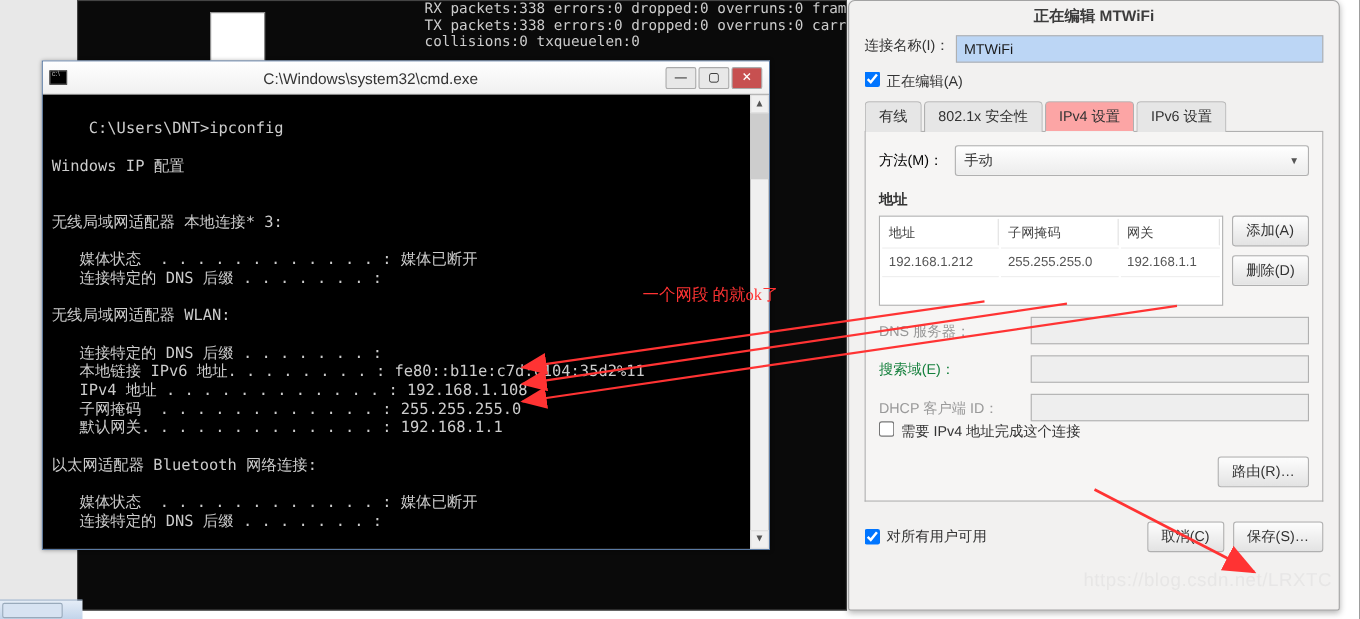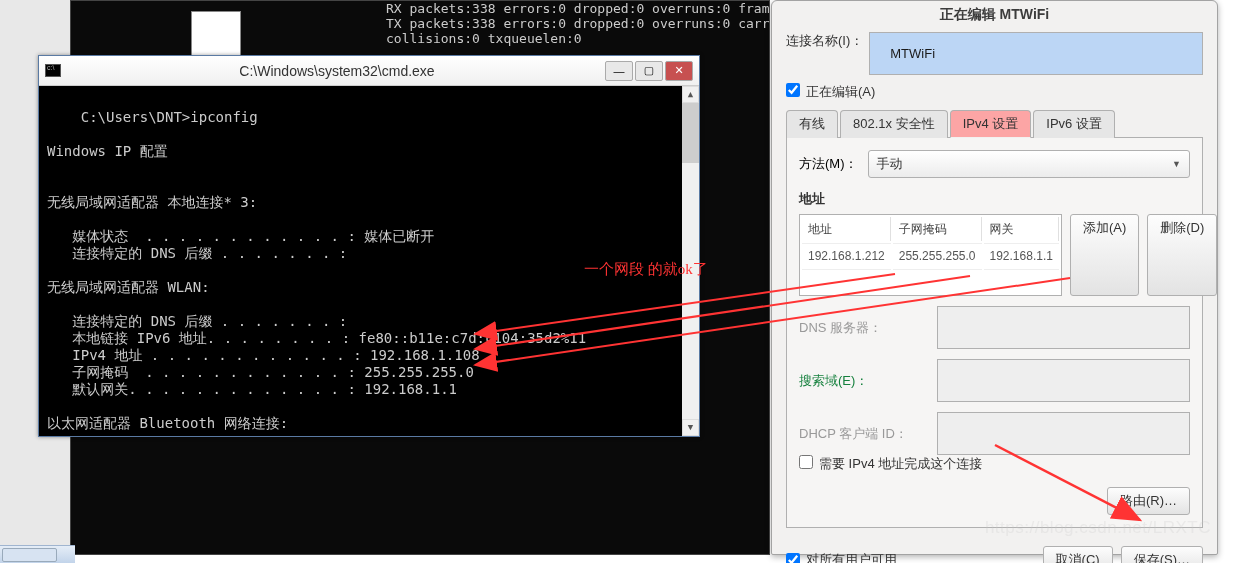--- a/index.html
+++ b/index.html
@@ -6,21 +6,21 @@
 body { width: 1236px; height: 563px; background: #fff; font-family: "Microsoft YaHei", Arial, sans-serif; font-size: 13px; position: relative; overflow: hidden; }
 
 
 .bg-desktop { position: absolute; left: 70px; top: 0; width: 700px; height: 555px; background: #0a0a0a; border: 1px solid #444; }
 .bg-desktop-left { position: absolute; left: 0; top: 0; width: 70px; height: 563px; background: #e8e8e8; }
 .file-icon { position: absolute; left: 120px; top: 10px; width: 50px; height: 45px; background: #fff; border: 1px solid #888; }
 .bg-term-text { position: absolute; left: 315px; top: 0; color: #ccc; font-family: "Consolas", monospace; font-size: 13px; line-height: 15px; white-space: pre; }
 .bg-term-text-right { position: absolute; left: 705px; top: 55px; color: #ccc; font-family: "Consolas", monospace; font-size: 13px; line-height: 32px; white-space: pre; width: 65px; overflow: hidden; }
 
 
-.cmd-window { position: absolute; left: 38px; top: 55px; width: 662px; height: 382px; background: #fff; border: 1px solid #5a7aa3; box-shadow: 0 0 4px rgba(0,0,0,0.4); z-index: 5; }
+.cmd-window { position: absolute; left: 38px; top: 55px; width: 662px; height: 445px; background: #fff; border: 1px solid #5a7aa3; box-shadow: 0 0 4px rgba(0,0,0,0.4); z-index: 5; }
 .cmd-titlebar { height: 30px; background: linear-gradient(#fff,#f0f0f0); border-bottom: 1px solid #ccc; display: flex; align-items: center; padding: 0 6px; }
 .cmd-icon { width: 16px; height: 13px; background: #000; border: 1px solid #555; margin-right: 8px; display: inline-block; position: relative; }
 .cmd-icon::after { content: "c:\\"; color: #aaa; font-size: 7px; position: absolute; left: 1px; top: -1px; }
 .cmd-title { flex: 1; text-align: center; font-size: 14px; color: #333; }
 .cmd-btns { display: flex; gap: 2px; }
 .cmd-btn { width: 28px; height: 20px; background: #e8e8e8; border: 1px solid #aaa; border-radius: 2px; display: flex; align-items: center; justify-content: center; font-size: 11px; cursor: default; }
 .cmd-btn.close { background: #c75050; color: #fff; }
 .cmd-body { background: #000; color: #ccc; font-family: "SimSun","NSimSun","Consolas",monospace; font-size: 14px; line-height: 17px; padding: 6px 8px; height: calc(100% - 30px); overflow: hidden; position: relative; white-space: pre; }
 .cmd-scroll { position: absolute; right: 0; top: 0; width: 17px; height: 100%; background: #f0f0f0; }
 .cmd-scroll-thumb { position: absolute; right: 0; top: 17px; width: 17px; height: 60px; background: #cdcdcd; }
@@ -29,37 +29,37 @@
 
 
 .arrow-container { position: absolute; z-index: 7; pointer-events: none; }
 
 
 .dialog { position: absolute; right: 18px; top: 0; width: 447px; height: 555px; background: #f2f1f0; border: 1px solid #a3a3a3; border-radius: 6px 6px 2px 2px; box-shadow: 0 2px 6px rgba(0,0,0,0.3); z-index: 4; }
 .dialog-title { text-align: center; font-weight: bold; font-size: 14px; padding: 5px 0 8px; color: #3c3c3c; }
 .dlg-body { padding: 0 14px 10px; }
 .row { display: flex; margin-bottom: 8px; gap: 6px; }
 .row label { color: #333; }
-.text-input { border: 1px solid #b0b0b0; background: #fff; height: 43px; padding: 3px 20px; font-size: 13px; color: #333; }
+.text-input { border: 1px solid #b0b0b0; background: #fff; height: 25px; padding: 3px 6px; font-size: 13px; color: #333; }
 .text-input.sel { background: #bcd6f5; color: #1a1a1a; }
 .chk { width: 14px; height: 14px; }
 .tabs { display: flex; border-bottom: 1px solid #b0b0b0; margin-top: 4px; }
 .tab { padding: 4px 12px; border: 1px solid #b0b0b0; border-bottom: none; background: #e6e6e6; border-radius: 4px 4px 0 0; margin-right: 2px; color: #333; font-size: 13px; position: relative; top: 1px; }
 .tab.active { background: #fca5a5; border-bottom: 1px solid #f2f1f0; }
 .tab-body { border: 1px solid #b0b0b0; border-top: none; padding: 12px; background: #f6f5f4; }
 .method-row { display: flex; align-items: center; gap: 10px; margin-bottom: 12px; }
 .select { flex: 1; height: 28px; border: 1px solid #b0b0b0; background: linear-gradient(#fff,#ececec); display: flex; align-items: center; justify-content: space-between; padding: 0 8px; border-radius: 3px; color: #333; }
 .select .caret { font-size: 9px; color: #555; }
 .section-title { font-weight: bold; margin: 6px 0; color: #333; }
 .addr-table-wrap { display: flex; gap: 8px; }
 .addr-table { flex: 1; border: 1px solid #b0b0b0; background: #fff; }
 .addr-table th { text-align: left; font-weight: normal; color: #444; padding: 3px 6px; border-right: 1px solid #e0e0e0; font-size: 12px; }
 .addr-table td { padding: 3px 6px; color: #555; border-top: 1px solid #eee; font-size: 12px; }
 .addr-table tr { height: 24px; }
-.side-btns { display: flex; flex-direction: row; gap: 8px; }
+.side-btns { display: flex; flex-direction: column; gap: 8px; }
 .btn { padding: 4px 12px; border: 1px solid #b0b0b0; background: linear-gradient(#fdfdfd,#e3e3e3); border-radius: 3px; color: #333; font-size: 13px; white-space: nowrap; cursor: default; }
 .form-row { display: flex; align-items: center; margin-top: 10px; gap: 8px; }
 .form-row .lbl { width: 130px; color: #999; font-size: 13px; }
 .form-row .lbl.dark { color: #15803d; }
 .form-row .inp { flex: 1; }
 .chk-row { display: flex; align-items: flex-start; gap: 6px; color: #333; }
 .routes-row { display:flex; justify-content:flex-end; margin-top: 14px; }
 .footer { display: flex; align-items: center; justify-content: space-between; padding: 8px 14px 0; }
 .footer-left { display: flex; align-items: center; gap: 6px; color: #333; }
 .footer-right { display: flex; gap: 8px; }

